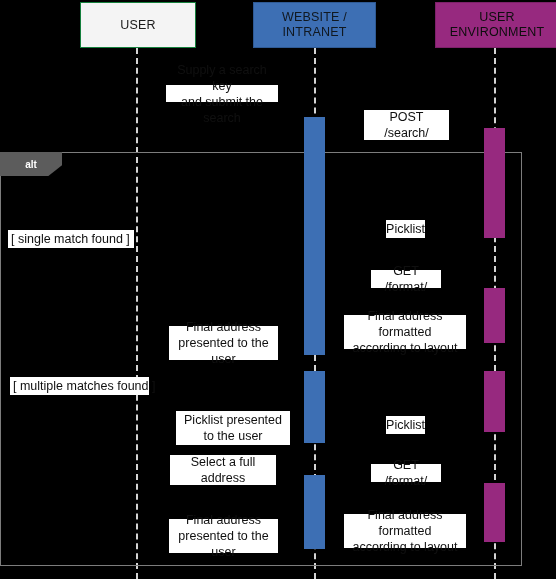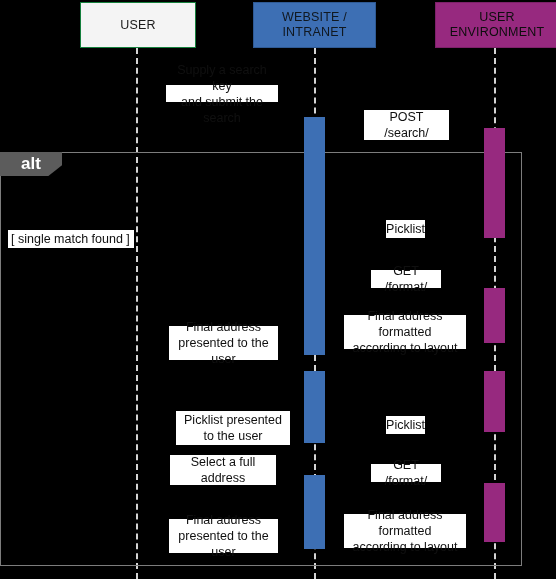--- a/index.html
+++ b/index.html
@@ -69,21 +69,21 @@
     box-sizing: border-box;
     border: 1px solid #7d7d7d;
     background: transparent;
     pointer-events: none;
   }
   .alt-tag {
     position: absolute;
     box-sizing: border-box;
     background: #5c5c5c;
     color: #ffffff;
-    font-size: 17px;
+    font-size: 10px;
     font-weight: bold;
     display: flex;
     align-items: center;
     justify-content: center;
     clip-path: polygon(0 0, 100% 0, 100% 55%, 78% 100%, 0 100%);
   }
 
   
   .label {
     position: absolute;
@@ -144,20 +144,21 @@
   <div class="activation magenta" style="left:484px; top:288px; width:21px; height:55px;"></div>
 
   <div class="activation blue" style="left:304px; top:371px; width:21px; height:72px;"></div>
   <div class="activation magenta" style="left:484px; top:371px; width:21px; height:61px;"></div>
 
   <div class="activation blue" style="left:304px; top:475px; width:21px; height:74px;"></div>
   <div class="activation magenta" style="left:484px; top:483px; width:21px; height:59px;"></div>
 
   <div class="guard" style="left:8px; top:183px; width:126px; height:18px;margin-top:47px;">[ single match found ]</div>
 
+  <div class="guard" style="left:10px; top:377px; width:139px; height:18px;">[ multiple matches found ]</div>
 
   <div class="label" style="left:166px; top:85px; width:112px; height:17px;">Supply a search key
 and submit the search</div>
 
   <div class="label" style="left:364px; top:110px; width:85px; height:30px;">POST /search/</div>
 
   <div class="label" style="left:386px; top:220px; width:39px; height:18px;">Picklist</div>
 
   <div class="label" style="left:371px; top:270px; width:70px; height:18px;">GET /format/</div>
 

